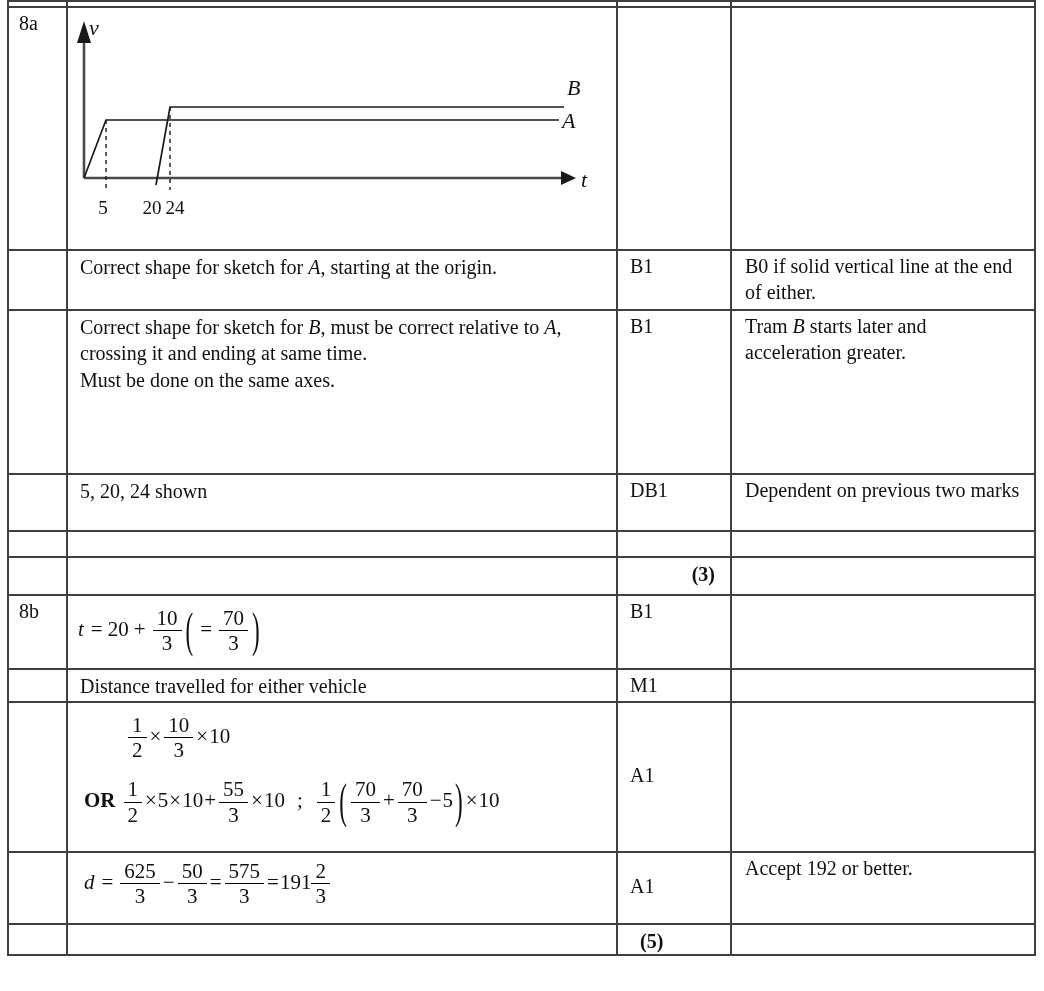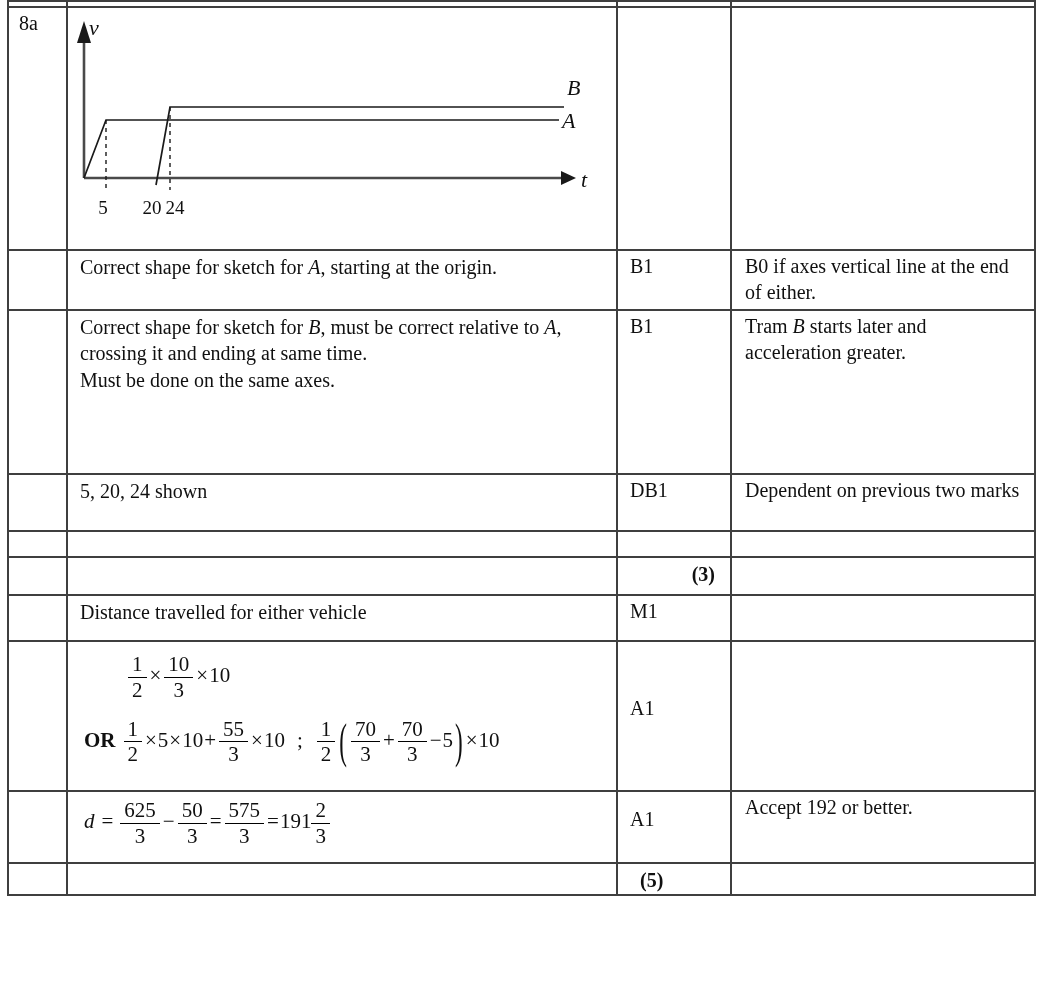--- a/index.html
+++ b/index.html
@@ -13,21 +13,21 @@
   }
   td{
     border:2px solid #3f3f3f;
     vertical-align:top;
     font-size:20px;line-height:1.33;
     overflow:hidden;
     padding:0;
   }
   td.qcell{padding:2px 0 9px 10px;border-radius:16px;}
   td.desc{padding:3px 10px 0 12px;}
-  td.mark{padding:2px 0 16px 12px;}
+  td.mark{padding:2px 0 2px 12px;}
   td.mark.vmid{vertical-align:middle;padding-top:0;}
   td.note{padding:2px 8px 0 13px;}
   td.mark.total3{text-align:right;padding:3px 15px 0 0;font-weight:bold;}
   td.mark.total5{padding:3px 0 0 22px;font-weight:bold;}
   i{font-style:italic;}
 
   
   .graph-cell{padding:2px 0 0 0;}
   svg text{fill:#101010;}
   .axis{stroke:#4a4a4a;stroke-width:2.6;}
@@ -100,21 +100,21 @@
       </svg>
     </td>
     <td></td>
     <td></td>
   </tr>
 
   <tr style="height:60px">
     <td></td>
     <td class="desc"><span>Correct shape for sketch for </span><i>A</i><span>, starting at the origin.</span></td>
     <td class="mark">B1</td>
-    <td class="note">B0 if axes vertical line at the end of either.</td>
+    <td class="note">B0 if solid vertical line at the end of either.</td>
   </tr>
 
   <tr style="height:164px">
     <td></td>
     <td class="desc">
       <div><span>Correct shape for sketch for </span><i>B</i><span>, must be correct relative to </span><i>A</i><span>, crossing it and ending at same time.</span></div>
       <div>Must be done on the same axes.</div>
     </td>
     <td class="mark">B1</td>
     <td class="note"><span>Tram </span><i>B</i><span> starts later and acceleration greater.</span></td>
@@ -134,20 +134,30 @@
     <td></td>
   </tr>
 
   <tr style="height:38px">
     <td></td>
     <td></td>
     <td class="mark total3">(3)</td>
     <td></td>
   </tr>
 
+  <tr style="height:74px">
+    <td class="qcell">8b</td>
+    <td>
+      <div class="math t-formula">
+        <span class="var">t</span><span class="op">=</span><span>20</span><span class="op">+</span><span class="frac"><span class="num">10</span><span class="den">3</span></span><span class="bp">(</span><span class="op">=</span><span class="frac"><span class="num">70</span><span class="den">3</span></span><span class="bp">)</span>
+      </div>
+    </td>
+    <td class="mark">B1</td>
+    <td></td>
+  </tr>
 
   <tr style="height:33px">
     <td></td>
     <td class="desc">Distance travelled for either vehicle</td>
     <td class="mark">M1</td>
     <td></td>
   </tr>
 
   <tr style="height:150px">
     <td></td>

